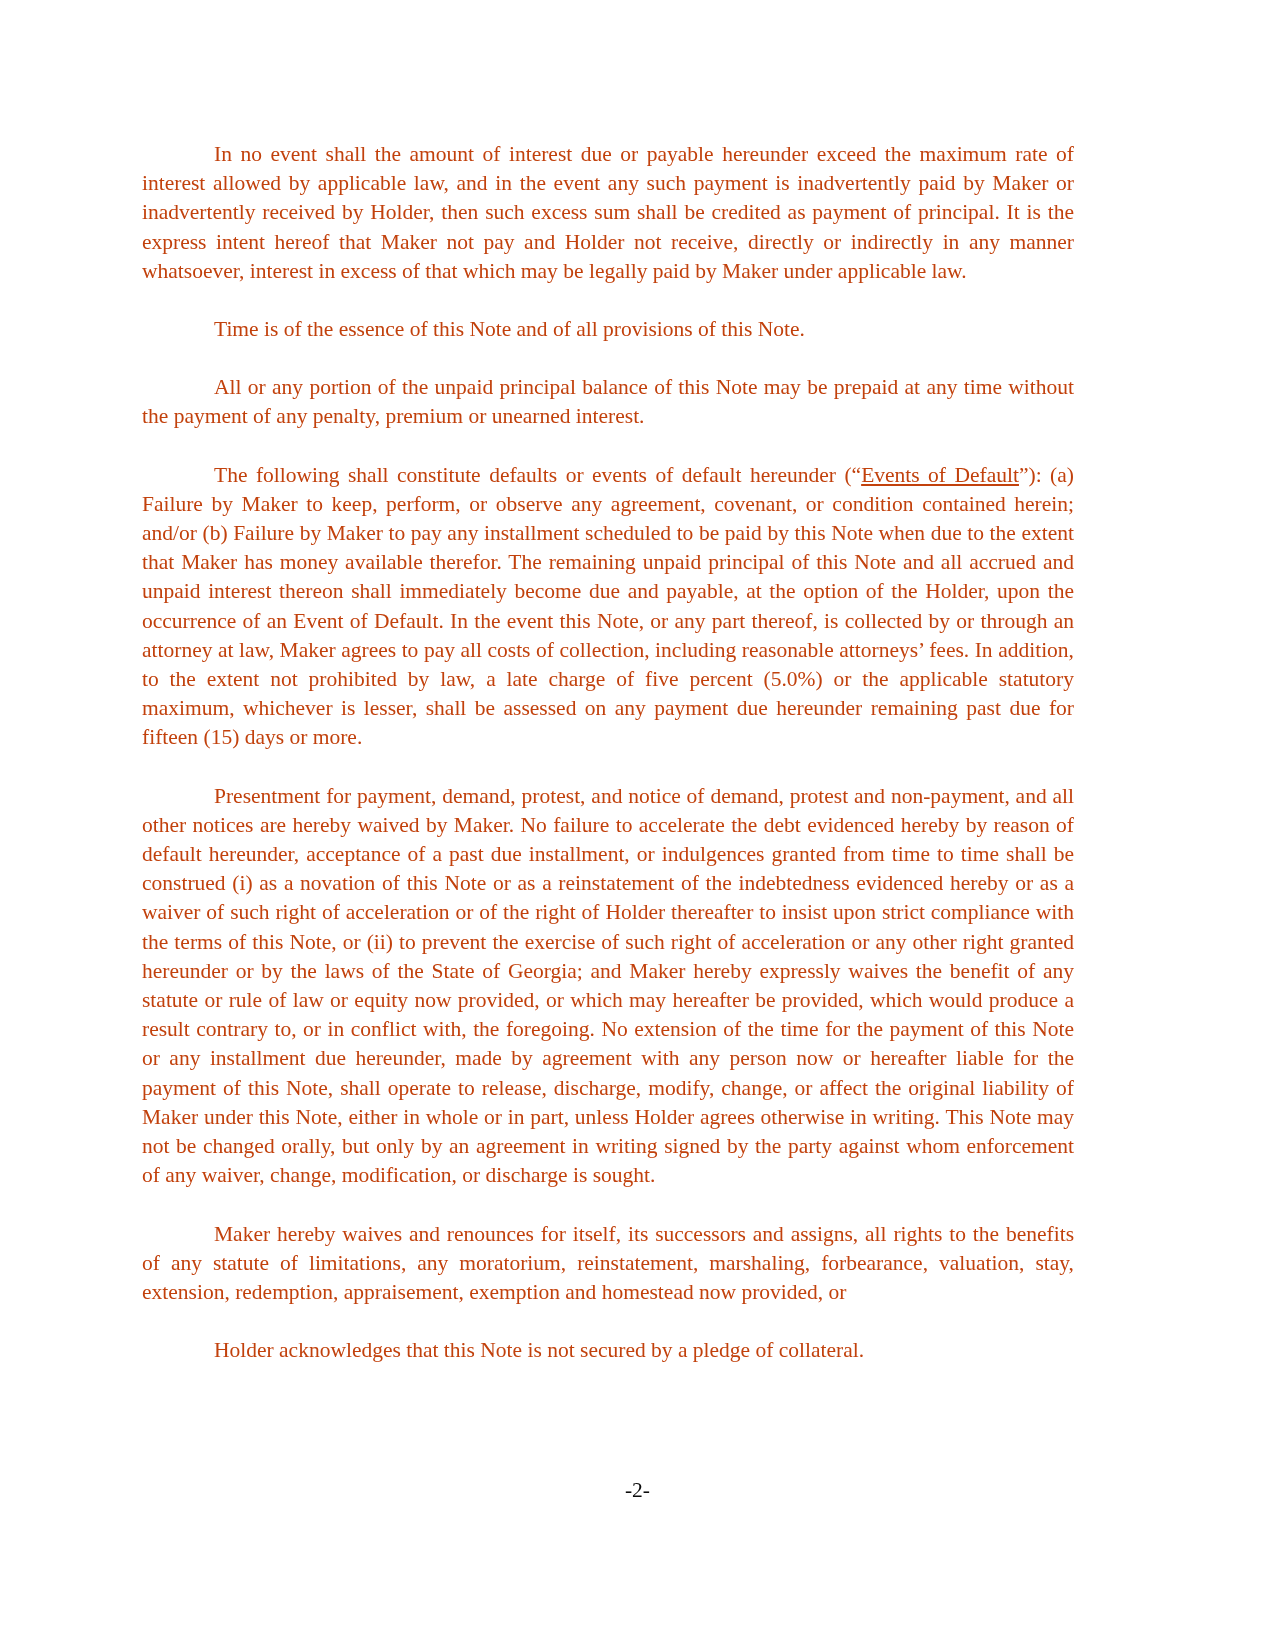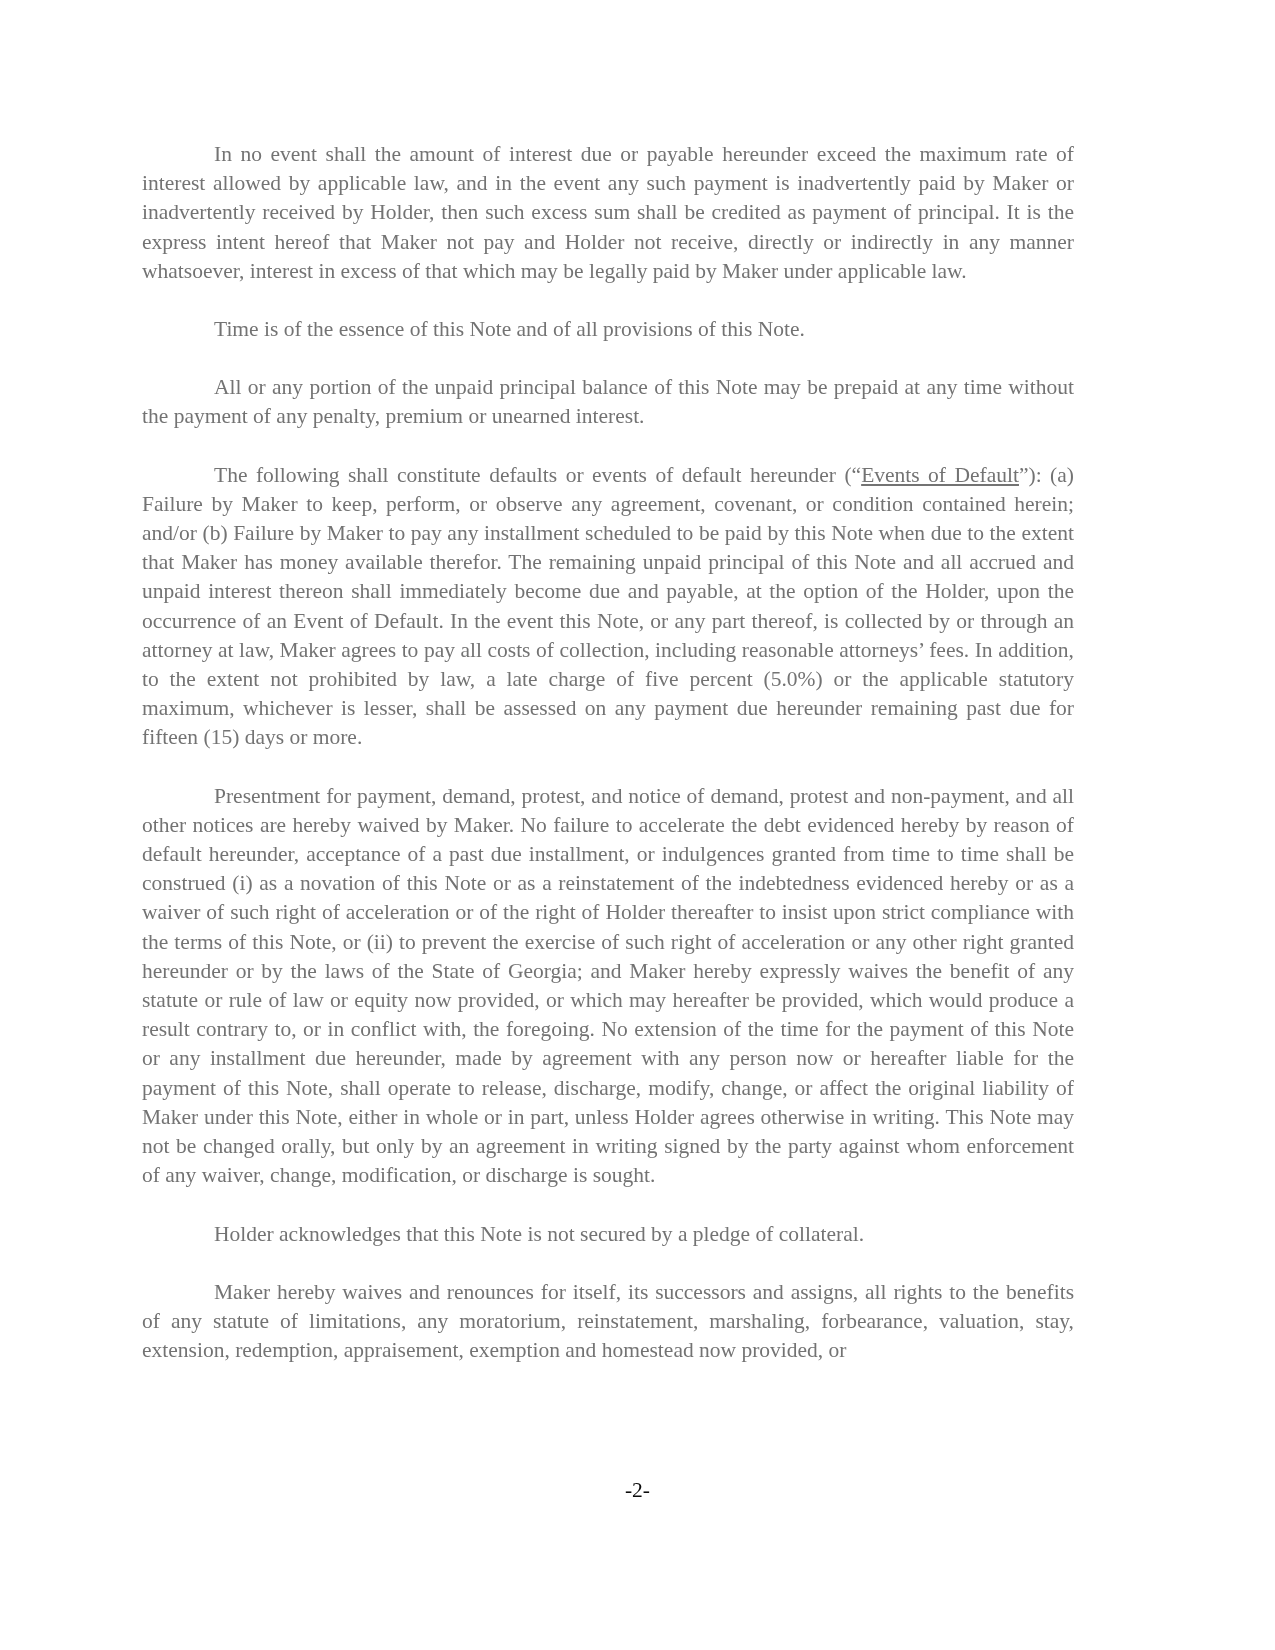--- a/index.html
+++ b/index.html
@@ -17,21 +17,21 @@
     box-sizing: border-box;
   }
   .content {
     position: absolute;
     left: 142px;
     top: 140px;
     width: 932px;
     font-family: "Liberation Serif", "DejaVu Serif", serif;
     font-size: 21.5px;
     line-height: 29.2px;
-    color: #737373;
+    color: #c2410c;
     text-align: justify;
     text-justify: inter-word;
     -webkit-hyphens: none;
     hyphens: none;
   }
   .para {
     margin: 0 0 0 0;
     text-indent: 72px;
     text-align: justify;
   }
@@ -63,21 +63,21 @@
     <p class="para">In no event shall the amount of interest due or payable hereunder exceed the maximum rate of interest allowed by applicable law, and in the event any such payment is inadvertently paid by Maker or inadvertently received by Holder, then such excess sum shall be credited as payment of principal. It is the express intent hereof that Maker not pay and Holder not receive, directly or indirectly in any manner whatsoever, interest in excess of that which may be legally paid by Maker under applicable law.</p>
 
     <p class="para">Time is of the essence of this Note and of all provisions of this Note.</p>
 
     <p class="para">All or any portion of the unpaid principal balance of this Note may be prepaid at any time without the payment of any penalty, premium or unearned interest.</p>
 
     <p class="para"><span>The following shall constitute defaults or events of default hereunder (“</span><span class="u">Events of Default</span><span>”): (a) Failure by Maker to keep, perform, or observe any agreement, covenant, or condition contained herein; and/or (b) Failure by Maker to pay any installment scheduled to be paid by this Note when due to the extent that Maker has money available therefor. The remaining unpaid principal of this Note and all accrued and unpaid interest thereon shall immediately become due and payable, at the option of the Holder, upon the occurrence of an Event of Default. In the event this Note, or any part thereof, is collected by or through an attorney at law, Maker agrees to pay all costs of collection, including reasonable attorneys’ fees. In addition, to the extent not prohibited by law, a late charge of five percent (5.0%) or the applicable statutory maximum, whichever is lesser, shall be assessed on any payment due hereunder remaining past due for fifteen (15) days or more.</span></p>
 
     <p class="para">Presentment for payment, demand, protest, and notice of demand, protest and non-payment, and all other notices are hereby waived by Maker. No failure to accelerate the debt evidenced hereby by reason of default hereunder, acceptance of a past due installment, or indulgences granted from time to time shall be construed (i) as a novation of this Note or as a reinstatement of the indebtedness evidenced hereby or as a waiver of such right of acceleration or of the right of Holder thereafter to insist upon strict compliance with the terms of this Note, or (ii) to prevent the exercise of such right of acceleration or any other right granted hereunder or by the laws of the State of Georgia; and Maker hereby expressly waives the benefit of any statute or rule of law or equity now provided, or which may hereafter be provided, which would produce a result contrary to, or in conflict with, the foregoing. No extension of the time for the payment of this Note or any installment due hereunder, made by agreement with any person now or hereafter liable for the payment of this Note, shall operate to release, discharge, modify, change, or affect the original liability of Maker under this Note, either in whole or in part, unless Holder agrees otherwise in writing. This Note may not be changed orally, but only by an agreement in writing signed by the party against whom enforcement of any waiver, change, modification, or discharge is sought.</p>
 
+    <p class="para">Maker hereby waives and renounces for itself, its successors and assigns, all rights to the benefits of any statute of limitations, any moratorium, reinstatement, marshaling, forbearance, valuation, stay, extension, redemption, appraisement, exemption and homestead now provided, or</p>
+
     <p class="para">Holder acknowledges that this Note is not secured by a pledge of collateral.</p>
-
-    <p class="para">Maker hereby waives and renounces for itself, its successors and assigns, all rights to the benefits of any statute of limitations, any moratorium, reinstatement, marshaling, forbearance, valuation, stay, extension, redemption, appraisement, exemption and homestead now provided, or</p>
 
   </div>
 
   <div class="page-number">-2-</div>
 
 </div>
 
 </body></html>

